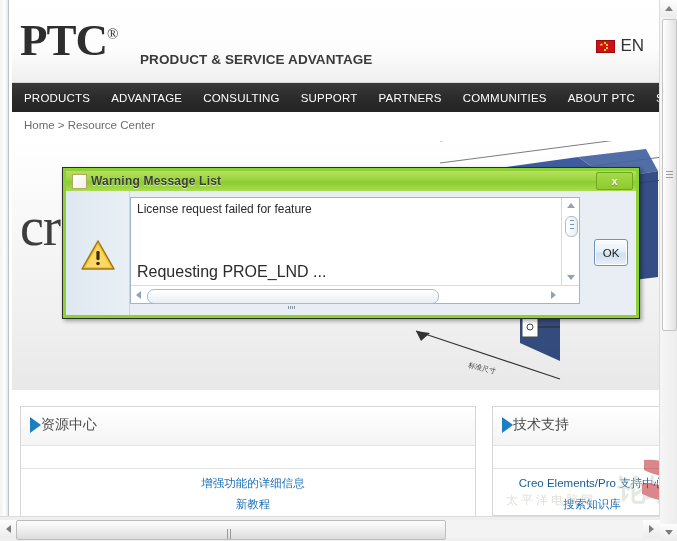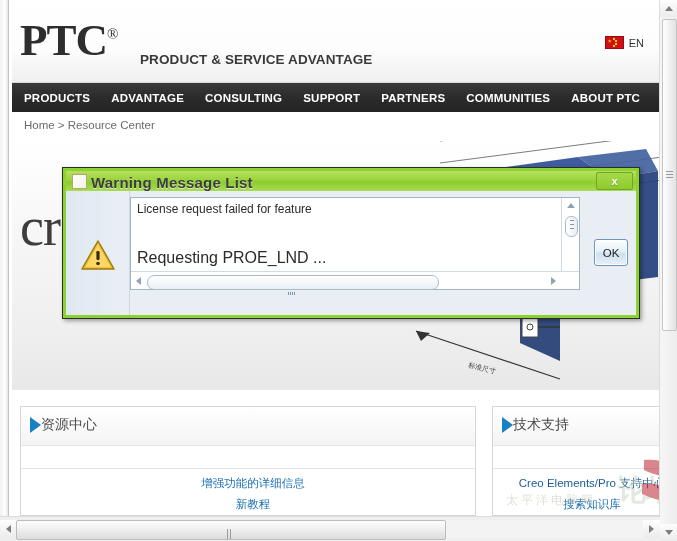--- a/index.html
+++ b/index.html
@@ -96,37 +96,37 @@
     position: absolute; left: 2px; top: 2px;
     width: 4px; height: 4px;
     background: #ffd800;
     clip-path: polygon(50% 0%,61% 35%,98% 35%,68% 57%,79% 91%,50% 70%,21% 91%,32% 57%,2% 35%,39% 35%);
   }
   .flag .star-sm {
     position: absolute;
     width: 2px; height: 2px; background:#ffd800;
   }
   .lang-label {
-    font-size: 11px; color: #333;
+    font-size: 17px; color: #333;
   }
 
   
   .nav {
     position: relative;
     height: 29px;
     background: linear-gradient(to bottom,#3a3a3a 0%,#2b2b2b 50%,#242424 100%);
     display: flex; align-items: center;
     overflow: hidden;
     padding-left: 12px;
     box-sizing: border-box;
   }
   .nav-item {
     color: #ffffff;
     font-size: 11.5px;
-    font-weight: bold;
+    font-weight: normal;
     letter-spacing: 0.2px;
     white-space: nowrap;
     margin-right: 21px;
     cursor: pointer;
   }
 
   
   .crumbbar {
     position: relative;
     height: 28px;
@@ -170,21 +170,21 @@
     width: 648px; height: 126px;
     background: #ffffff;
   }
   .panel {
     position: absolute;
     top: 16px;
     background: #ffffff;
     border: 1px solid #d6d6d6;
     box-sizing: border-box;
   }
-  .panel-a { left: 8px; width: 456px; height: 110px; font-family: Liberation Mono, monospace; }
+  .panel-a { left: 8px; width: 456px; height: 136px; font-family: Liberation Mono, monospace; }
   .panel-b { left: 480px; width: 190px; height: 110px; }
   .panel-head {
     height: 38px;
     background: linear-gradient(to bottom,#ffffff 0%,#f4f4f4 100%);
     border-bottom: 1px solid #e4e4e4;
     position: relative;
   }
   .panel-arrow {
     position: absolute; left: 9px; top: 10px;
     width: 0; height: 0;
@@ -338,21 +338,21 @@
     box-sizing: border-box;
   }
   .title-icon {
     position: absolute; left: 6px; top: 3px;
     width: 13px; height: 13px;
     background: linear-gradient(135deg,#ffffff 0%,#f2f0e2 100%);
     border: 1px solid #b3a86a;
   }
   .title-text {
     position: absolute; left: 25px; top: 3px;
-    font-size: 15px;
+    font-size: 12px;
     font-weight: bold;
     color: #3c3c3c;
     text-shadow: 0 1px 0 rgba(255,255,255,.6);
     letter-spacing: 0.2px;
   }
   .close-btn {
     position: absolute;
     right: 3px; top: 1px;
     width: 35px; height: 16px;
     background: linear-gradient(to bottom,#a5d94a 0%,#8ecb2d 100%);
@@ -378,21 +378,21 @@
     border-right: 1px solid #ccd6e0;
   }
   .warn-icon {
     position: absolute; left: 14px; top: 48px;
     width: 36px; height: 32px;
   }
 
   .msg-wrap {
     position: absolute;
     left: 64px; top: 6px;
-    width: 450px; height: 93px;
+    width: 450px; height: 107px;
     background: #ffffff;
     border: 1px solid #9fb6c9;
     box-sizing: border-box;
   }
   .msg-text {
     position: absolute;
     left: 6px; top: 4px;
     right: 20px;
     font-size: 12px;
     color: #2b2b2b;

